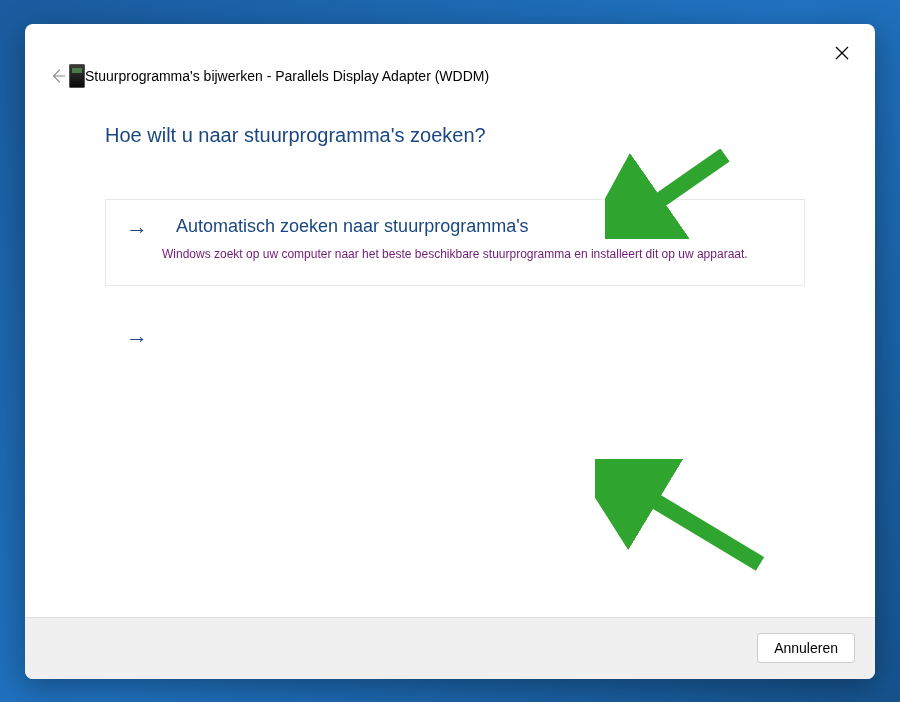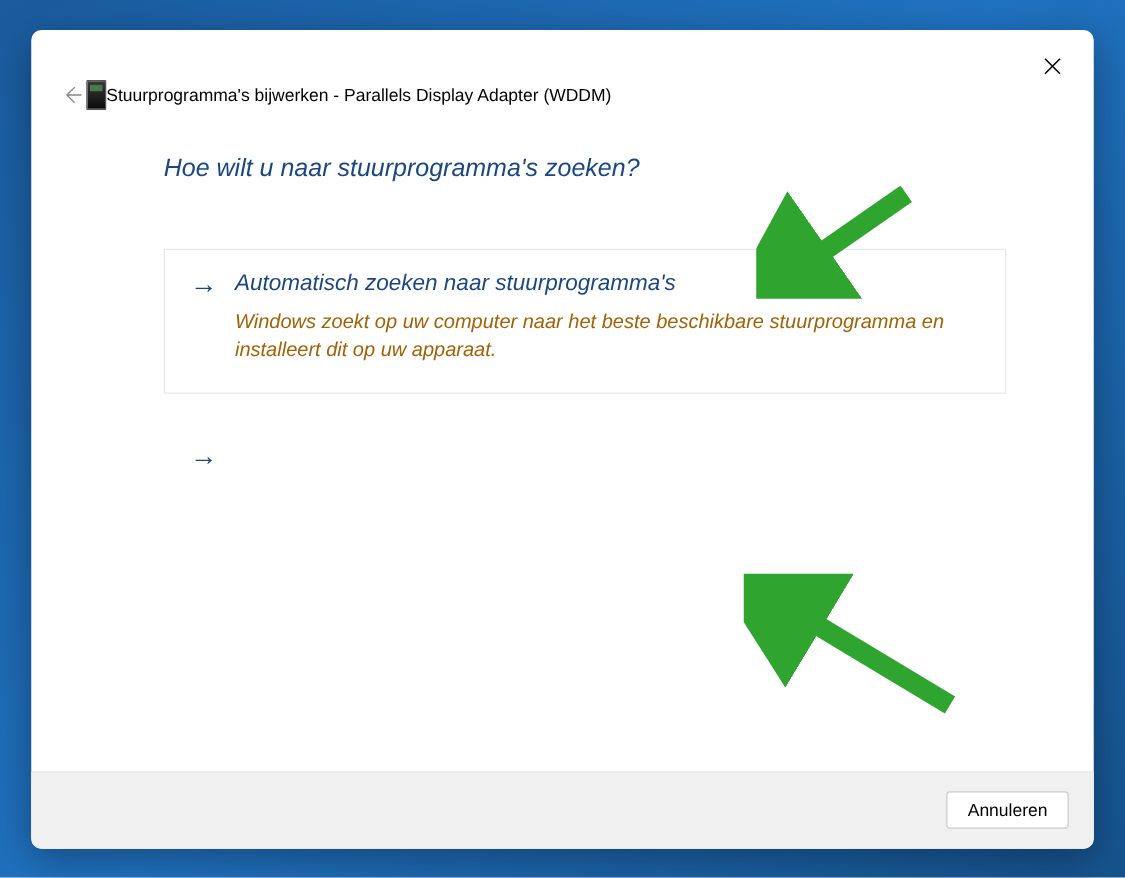--- a/index.html
+++ b/index.html
@@ -89,23 +89,22 @@
     }
 
     .title {
       font-size: 14px;
       color: #000000;
       font-weight: 400;
     }
 
     .content {
       flex: 1;
-      padding: 30px 70px 0 106px;
+      padding: 30px 70px 0 80px;
       position: relative;
-      font-style: italic;
     }
 
     .question {
       font-size: 20px;
       color: #1a4780;
       font-weight: 400;
       margin-bottom: 52px;
     }
 
     .option {
@@ -130,25 +129,26 @@
     .option-arrow {
       color: #1a4780;
       font-size: 22px;
       line-height: 1;
     }
 
     .option-title {
       font-size: 18px;
       color: #1a4780;
       font-weight: 400;
+      margin-left: 14px;
     }
 
     .option-desc {
-      font-size: 16px;
-      color: #a16207;
+      font-size: 12px;
+      color: #701a75;
       padding-left: 36px;
       line-height: 1.45;
     }
 
     .footer {
       height: 62px;
       background: #f0f0f0;
       border-top: 1px solid #e0e0e0;
       display: flex;
       align-items: center;

